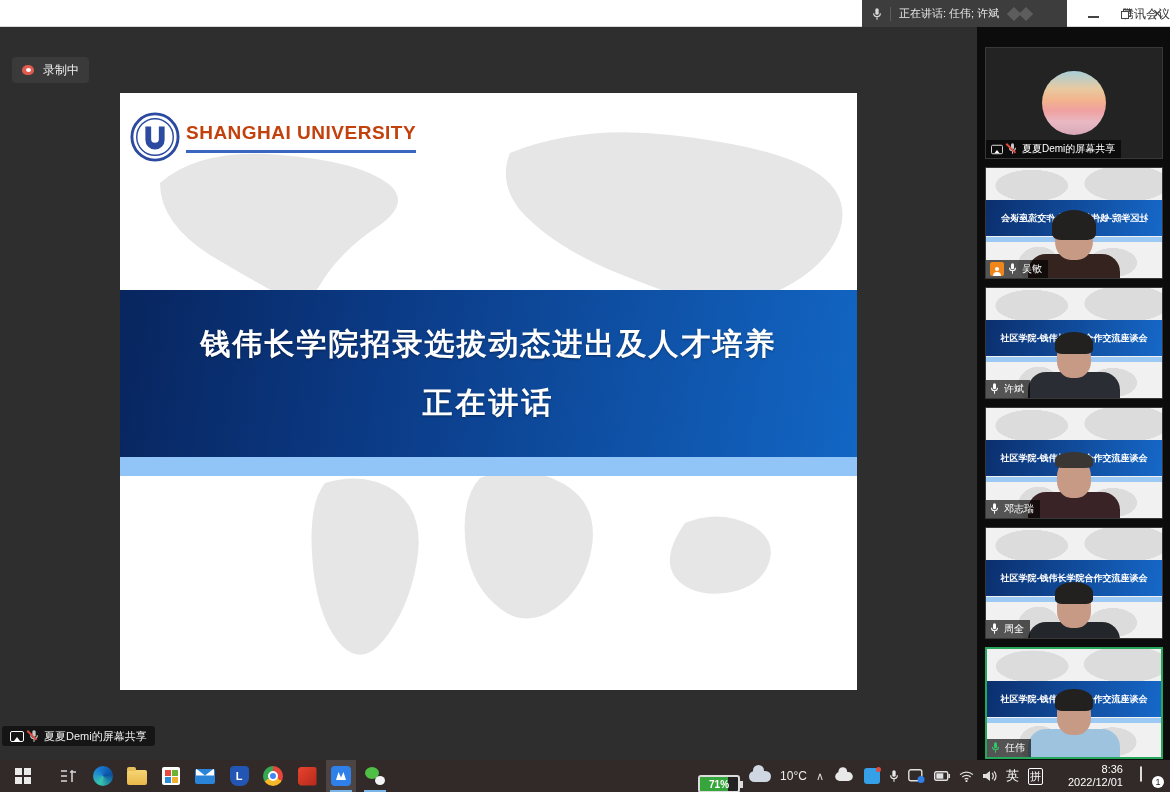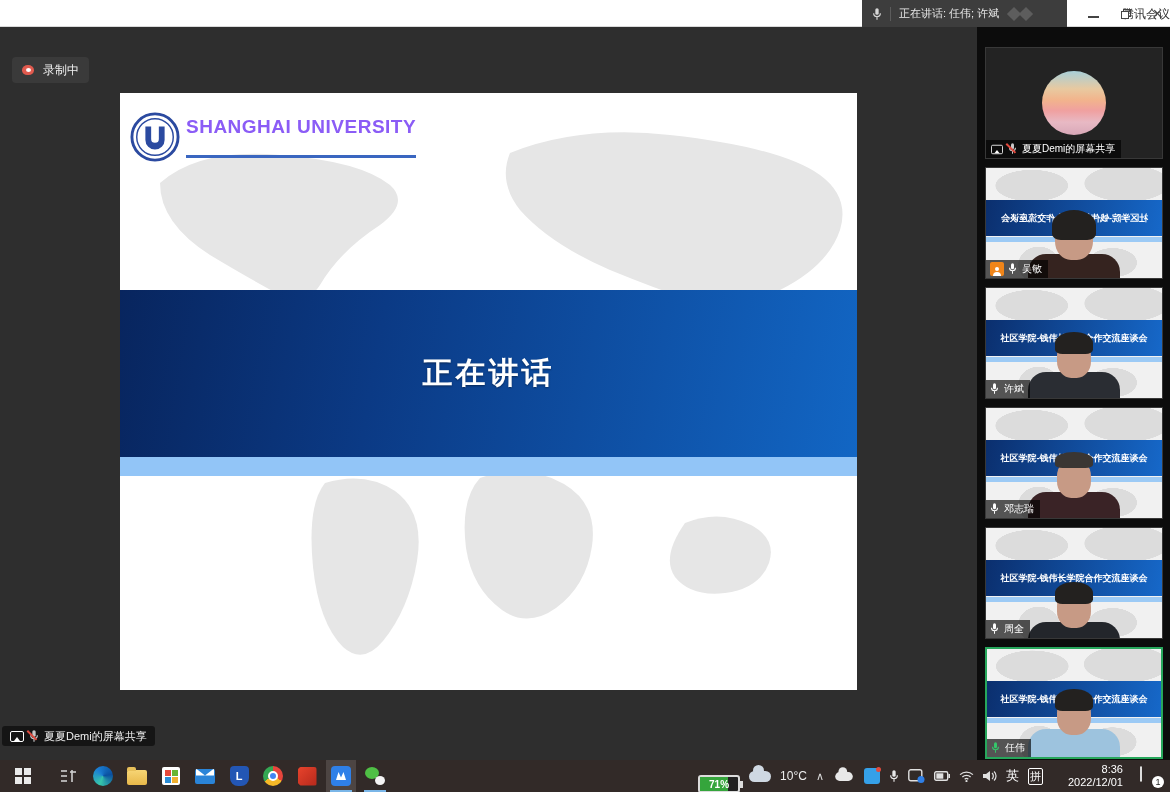--- a/index.html
+++ b/index.html
@@ -26,21 +26,21 @@
   .stage { position:absolute; top:27px; left:0; width:977px; height:733px; background:#2e2e2e; }
   .rec-badge { position:absolute; left:12px; top:30px; background:#3a3a3a; border-radius:4px; height:26px; display:flex; align-items:center; gap:9px; padding:0 10px; color:#f0f0f0; font-size:12px; }
   .rec-dot { width:12px; height:10px; background:#e05a4e; border-radius:50% 50% 45% 45%; position:relative; }
   .rec-dot::after { content:""; position:absolute; left:3.5px; top:3px; width:5px; height:4px; background:#fff; border-radius:50%; }
 
   
   .slide { position:absolute; left:120px; top:66px; width:737px; height:597px; background:#ffffff; overflow:hidden; }
   .map { position:absolute; inset:0; }
   .logo-row { position:absolute; left:10px; top:18px; display:flex; align-items:center; gap:6px; z-index:3; }
   .seal { width:50px; height:52px; }
-  .uni-name { font-size:19px; font-weight:bold; color:#8b5cf6; letter-spacing:.5px; border-bottom:3px solid #3a66c0; padding-bottom:17px; }
+  .uni-name { font-size:19px; font-weight:bold; color:#c2410c; letter-spacing:.5px; border-bottom:3px solid #3a66c0; padding-bottom:6px; }
   .banner { position:absolute; left:0; top:197px; width:737px; height:167px; background:linear-gradient(100deg,#08255e 0%,#0b3a85 35%,#1266c4 100%); z-index:2; display:flex; flex-direction:column; justify-content:center; align-items:center; gap:18px; }
   .banner .t1 { color:#fff; font-size:30px; font-weight:bold; letter-spacing:2px; text-shadow:0 1px 2px rgba(0,0,0,.4); }
   .banner .t2 { color:#fff; font-size:30px; font-weight:bold; letter-spacing:3px; text-shadow:0 1px 2px rgba(0,0,0,.4); }
   .stripe { position:absolute; left:0; top:364px; width:737px; height:19px; background:#92c5f7; z-index:2; }
 
   .share-pill { position:absolute; left:2px; bottom:14px; background:rgba(20,20,20,.92); border-radius:3px; height:20px; display:flex; align-items:center; gap:5px; padding:0 8px; color:#f0f0f0; font-size:11px; z-index:5; }
 
   
   .sidebar { position:absolute; top:27px; right:0; width:193px; height:733px; background:#0c0c0c; }
   .tile { position:absolute; left:8px; width:178px; height:112px; background:#202020; border:1px solid #383838; overflow:hidden; }
@@ -176,20 +176,21 @@
       <div class="logo-row">
         <svg class="seal" viewBox="0 0 52 54">
           <circle cx="26" cy="27" r="24" fill="#fff" stroke="#2b4aa0" stroke-width="3"></circle>
           <circle cx="26" cy="27" r="19" fill="#fff" stroke="#2b4aa0" stroke-width="1.5"></circle>
           <path d="M16 16 v14 a10 10 0 0 0 20 0 v-14 h-6 v13 a4 4 0 0 1 -8 0 v-13 z" fill="#2b4aa0"></path>
         </svg>
         <span class="uni-name">SHANGHAI UNIVERSITY</span>
       </div>
 
       <div class="banner">
+        <div class="t1">钱伟长学院招录选拔动态进出及人才培养</div>
         <div class="t2">正在讲话</div>
       </div>
       <div class="stripe"></div>
     </div>
 
     <div class="share-pill">
       <span class="share-ico"></span>
       <span class="mic-ico">
         <svg width="10" height="14" viewBox="0 0 12 16">
             <rect x="4" y="1" width="4" height="8" rx="2" fill="#c8c8c8"></rect>

